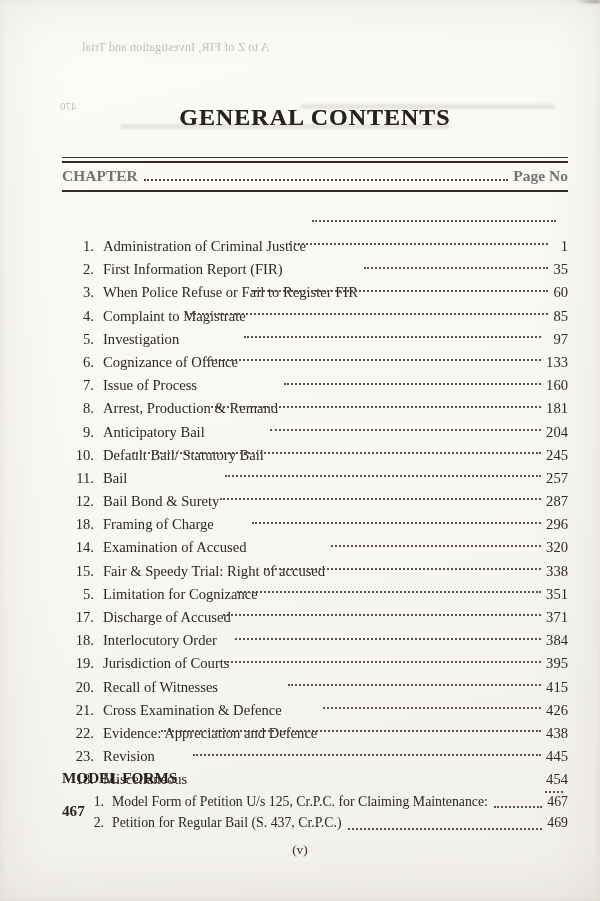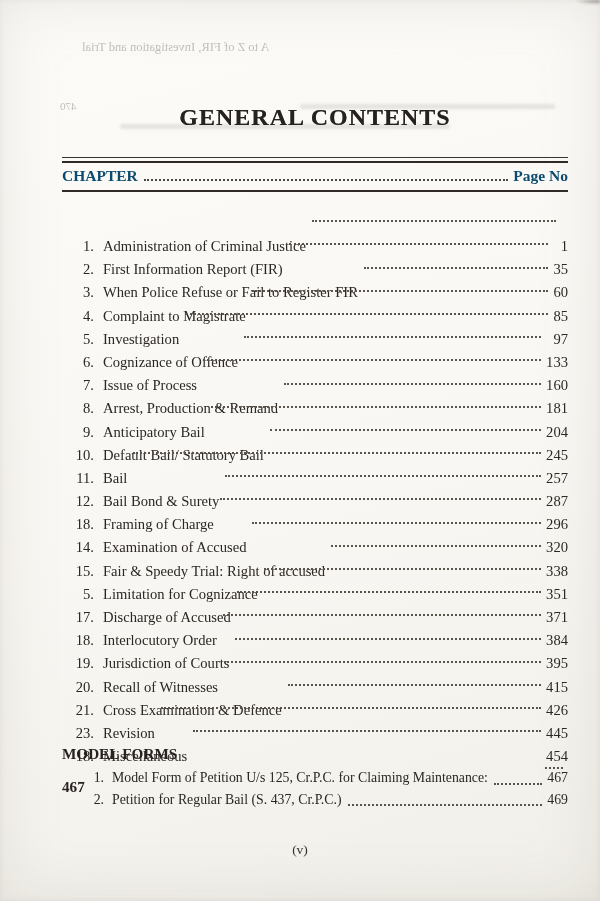--- a/index.html
+++ b/index.html
@@ -41,21 +41,21 @@
     margin-top:104px;color:#262220;
     text-shadow:0 0 .5px rgba(38,34,32,.6);
   }
 
   .rule-block{margin-top:26px;}
   .rule-thin{height:0;border-top:1.5px solid #39342f;}
   .rule-thick{height:0;border-top:2px solid #2f2a26;}
 
   .toc-header{
     display:flex;align-items:baseline;font-weight:bold;font-size:15.5px;
-    padding:4px 0 5px 0;color:#0c4a6e;
+    padding:4px 0 5px 0;color:#737373;
   }
   .row{
     display:flex;align-items:baseline;font-size:14.6px;
     height:23.2px;line-height:23.2px;
   }
   .row .num{
     width:32px;text-align:right;flex:none;padding-right:9px;
     font-variant-numeric:tabular-nums;
   }
   .row .chapter-title{white-space:nowrap;flex:none;margin-top:32px;}
@@ -234,20 +234,26 @@
           <span class="leader"></span>
           <span class="pgno">415</span>
         </div>
         <div class="row">
           <span class="num">21.</span>
           <span class="chapter-title">Cross Examination &amp; Defence</span>
           <span class="leader"></span>
           <span class="pgno">426</span>
         </div>
         <div class="row">
+          <span class="num">22.</span>
+          <span class="chapter-title">Evidence: Appreciation and Defence</span>
+          <span class="leader"></span>
+          <span class="pgno">438</span>
+        </div>
+        <div class="row">
           <span class="num">23.</span>
           <span class="chapter-title">Revision</span>
           <span class="leader"></span>
           <span class="pgno">445</span>
         </div>
         <div class="row">
           <span class="num">18.</span>
           <span class="chapter-title">Miscellaneous</span>
           <span class="leader"></span>
           <span class="pgno">454</span>

